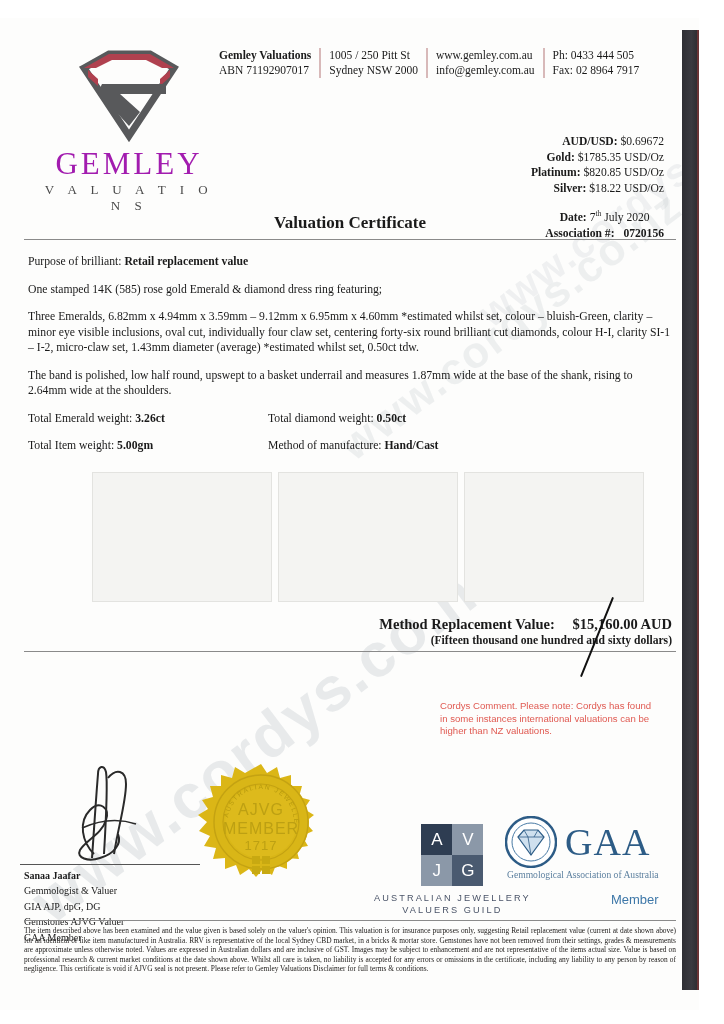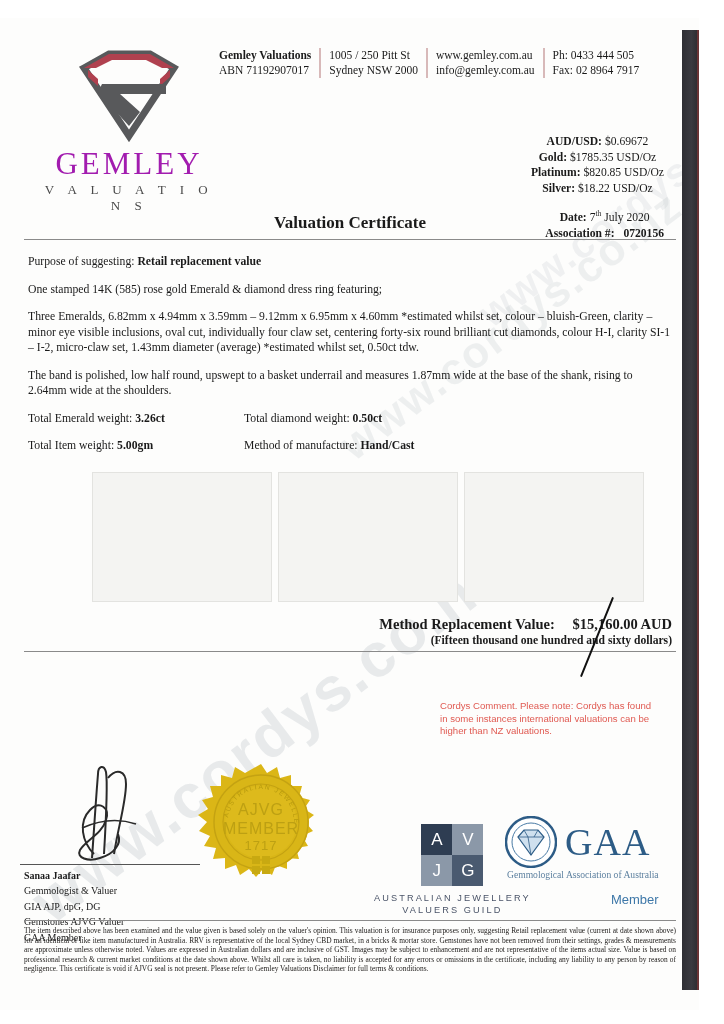--- a/index.html
+++ b/index.html
@@ -63,21 +63,21 @@
     display:flex;align-items:stretch;
     font-size:11.5px;line-height:15px;
   }
   .cb{padding:0 8px;}
   .cb.first{padding-left:0;}
   .cb + .cb{border-left:2px solid #d8b9b9;}
   .cb b{font-weight:bold;}
 
   .rates{
     position:absolute;right:36px;top:134px;
-    text-align:center;font-size:11.6px;line-height:15.6px;font-weight:bold;
+    text-align:right;font-size:11.6px;line-height:15.6px;font-weight:bold;
   }
   .rates .val{font-weight:normal;}
   .dateblock{
     position:absolute;right:36px;top:206px;
     text-align:center;font-size:11.6px;line-height:16px;font-weight:bold;
   }
   .dateblock .val{font-weight:normal;}
   .dateblock .cnum{font-weight:bold;padding-left:6px;}
   sup{font-size:7.5px;}
 
@@ -87,21 +87,21 @@
     margin-top:8px;
   }
   .rule{
     height:1px;background:#8a8a8a;margin:6px 24px 0 24px;
   }
 
   
   .body{padding:14px 28px 0 28px;font-size:11.7px;line-height:15.5px;}
   .body p{margin:0 0 12px 0;}
   .lbl{font-weight:bold;}
-  .two-col{display:flex;margin-bottom:12px;}
+  .two-col{display:flex;margin-bottom:12px;gap:24px;}
   .two-col .c1{width:216px;}
 
   
   .photos{
     display:flex;gap:6px;justify-content:flex-start;
     padding:6px 0 0 92px;
   }
   .photo{
     width:178px;height:128px;background:#f2f2f0;
     border:1px solid #e3e3e0;position:relative;overflow:hidden;
@@ -252,21 +252,21 @@
           <span class="cnum">0720156</span>
         </div>
       </div>
     </div>
 
     <div class="title">Valuation Certificate</div>
     <div class="rule"></div>
 
     <div class="body">
       <p>
-        <span>Purpose of suggesting:</span>
+        <span>Purpose of brilliant:</span>
         <span class="lbl">Retail replacement value</span>
       </p>
       <p>One stamped 14K (585) rose gold Emerald &amp; diamond dress ring featuring;</p>
       <p>Three Emeralds, 6.82mm x 4.94mm x 3.59mm – 9.12mm x 6.95mm x 4.60mm *estimated whilst set, colour – bluish-Green, clarity – minor eye visible inclusions, oval cut, individually four claw set, centering forty-six round brilliant cut diamonds, colour H-I, clarity SI-1 – I-2, micro-claw set, 1.43mm diameter (average) *estimated whilst set, 0.50ct tdw.</p>
       <p>The band is polished, low half round, upswept to a basket underrail and measures 1.87mm wide at the base of the shank, rising to 2.64mm wide at the shoulders.</p>
 
       <div class="two-col">
         <div class="c1">
           <span>Total Emerald weight:</span>
           <span class="lbl">3.26ct</span>

